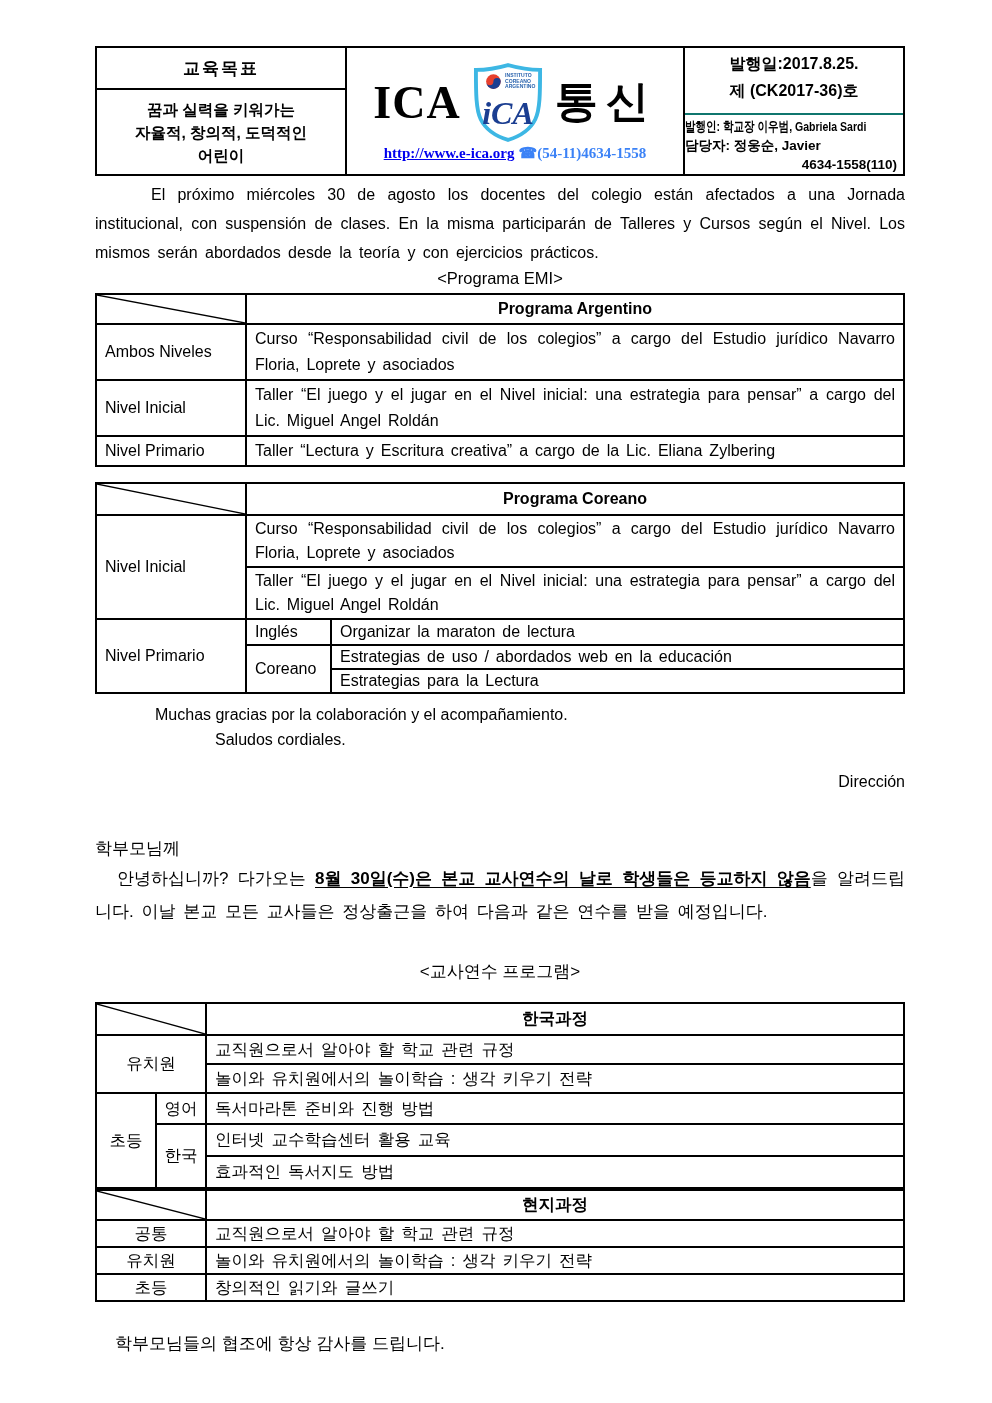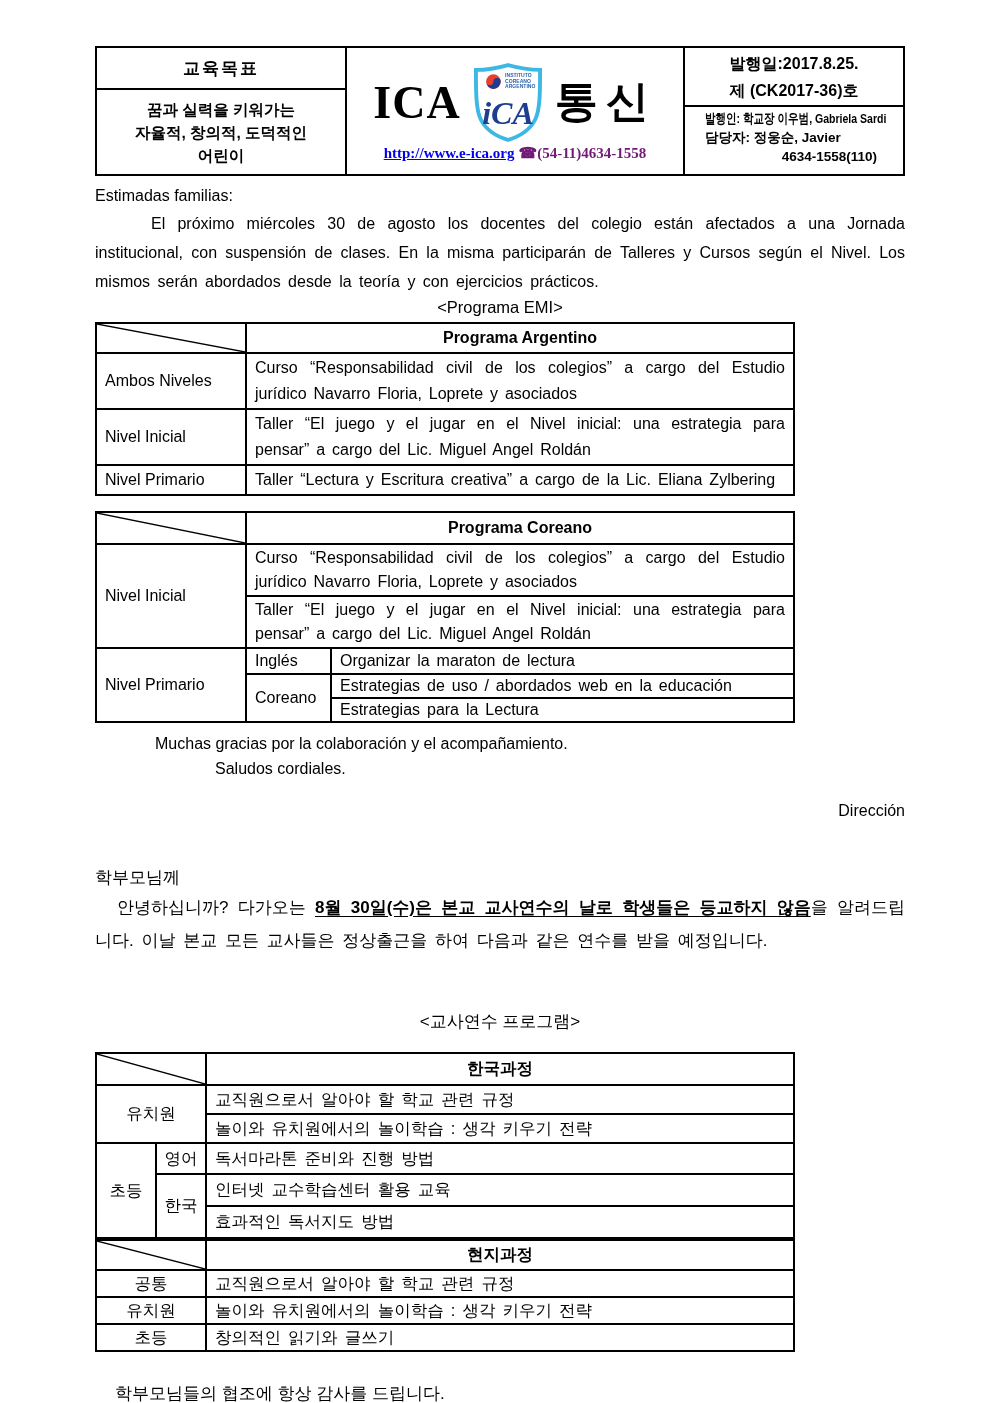--- a/index.html
+++ b/index.html
@@ -14,42 +14,42 @@
   .hdr { display: flex; border: 2px solid #000; height: 130px; background: #fff; }
   .hdr-left { width: 250px; border-right: 2px solid #000; display: flex; flex-direction: column; }
   .hdr-left-top { height: 42px; border-bottom: 2px solid #000; display: flex; align-items: center; justify-content: center; font-weight: bold; font-size: 17px; letter-spacing: 2px; }
   .hdr-left-bottom { flex: 1; display: flex; flex-direction: column; align-items: center; justify-content: center; font-weight: bold; font-size: 15.5px; line-height: 23px; text-align: center; }
   .hdr-center { flex: 1; border-right: 2px solid #000; display: flex; flex-direction: column; align-items: center; justify-content: center; padding: 2px 0; }
   .brand-row { display: flex; align-items: center; gap: 12px; height: 84px; text-align: right; }
   .ica-text { font-family: "Liberation Serif", serif; font-weight: bold; font-size: 46px; letter-spacing: 1px; }
   .tongsin { font-weight: bold; font-size: 43px; letter-spacing: 8px; }
   .link-row { font-family: "Liberation Serif", serif; font-weight: bold; font-size: 15px; white-space: nowrap; }
   .link-row a { color: #0000ee; text-decoration: underline; }
-  .phone-txt { color: #701a75; margin-left: 4px; }
+  .phone-txt { color: #3b82f6; margin-left: 4px; }
   .hdr-right { width: 218px; display: flex; flex-direction: column; }
-  .issue-top { border-bottom: 2px solid #000000; text-align: center; font-weight: bold; font-size: 16px; line-height: 27px; padding: 2px 0 1px; }
-  .issue-bottom { flex: 1; font-weight: bold; font-size: 13.5px; line-height: 19px; padding: 2px 20px 1px; overflow: hidden; }
+  .issue-top { border-bottom: 2px solid #0f766e; text-align: center; font-weight: bold; font-size: 16px; line-height: 27px; padding: 2px 0 9px; }
+  .issue-bottom { flex: 1; font-weight: bold; font-size: 13.5px; line-height: 19px; padding: 2px 0 1px; overflow: hidden; }
   .squeeze { white-space: nowrap; transform: scaleX(0.78); transform-origin: 0 50%; width: 128%; }
   .ext-line { text-align: right; padding-right: 6px; }
 
   
   .es-salutation { font-size: 16px; margin-top: 11px; }
   .es-paragraph { font-size: 16px; line-height: 29px; text-align: justify; text-indent: 56px; word-spacing: 3px; margin-top: 4px; }
   .center-title { text-align: center; font-size: 16.5px; margin: 2px 0 5px; }
   .es-thanks { font-size: 16px; margin: 12px 0 0 60px; }
   .es-regards { font-size: 16px; margin: 7px 0 0 120px; }
   .es-signature { font-size: 16px; text-align: right; margin-top: 24px; }
   .ko-salutation { font-size: 17px; margin-top: 46px; }
   .ko-paragraph { font-size: 17px; line-height: 33px; text-align: justify; text-indent: 22px; word-spacing: 3px; margin-top: 2px; }
   .ko-paragraph b u { text-underline-offset: 3px; }
-  .ko-center-title { text-align: center; font-size: 17px; margin: 53px 0 19px; }
+  .ko-center-title { text-align: center; font-size: 17px; margin: 32px 0 19px; }
   .ko-thanks { font-size: 17px; margin: 30px 0 0 20px; }
 
   
-  table { border-collapse: collapse; width: 700px; table-layout: fixed; }
+  table { border-collapse: collapse; width: 810px; table-layout: fixed; }
   td { border: 2px solid #000; font-size: 16px; padding: 1px 8px; vertical-align: middle; }
   .tbl-es { margin-top: 1px; }
   .tbl-gap { margin-top: 15px; }
   .th-c { text-align: center; font-weight: bold; }
   .lvl { text-align: left; }
   .lvl-c { text-align: center; padding: 1px 2px; }
   .cell { text-align: left; word-spacing: 2.5px; }
   .just { text-align: justify; }
   .diag { position: relative; padding: 0; }
   .dsvg { position: absolute; inset: 0; width: 100%; height: 100%; display: block; }
@@ -97,21 +97,20 @@
         <div>제 (CK2017-36)호</div>
       </div>
       <div class="issue-bottom">
         <div class="squeeze">발행인: 학교장 이우범, Gabriela Sardi</div>
         <div>담당자: 정웅순, Javier</div>
         <div class="ext-line">4634-1558(110)</div>
       </div>
     </div>
   </div>
 
-  <div class="es-salutation">Estimadas familias:</div>
   <p class="es-paragraph">El próximo miércoles 30 de agosto los docentes del colegio están afectados a una Jornada institucional, con suspensión de clases. En la misma participarán de Talleres y Cursos según el Nivel. Los mismos serán abordados desde la teoría y con ejercicios prácticos.</p>
   <div class="center-title">&lt;Programa EMI&gt;</div>
 
   <table class="tbl-es">
     <colgroup>
         <col style="width:150px">
         <col>
       </colgroup>
     <tbody>
         <tr class="h30">

